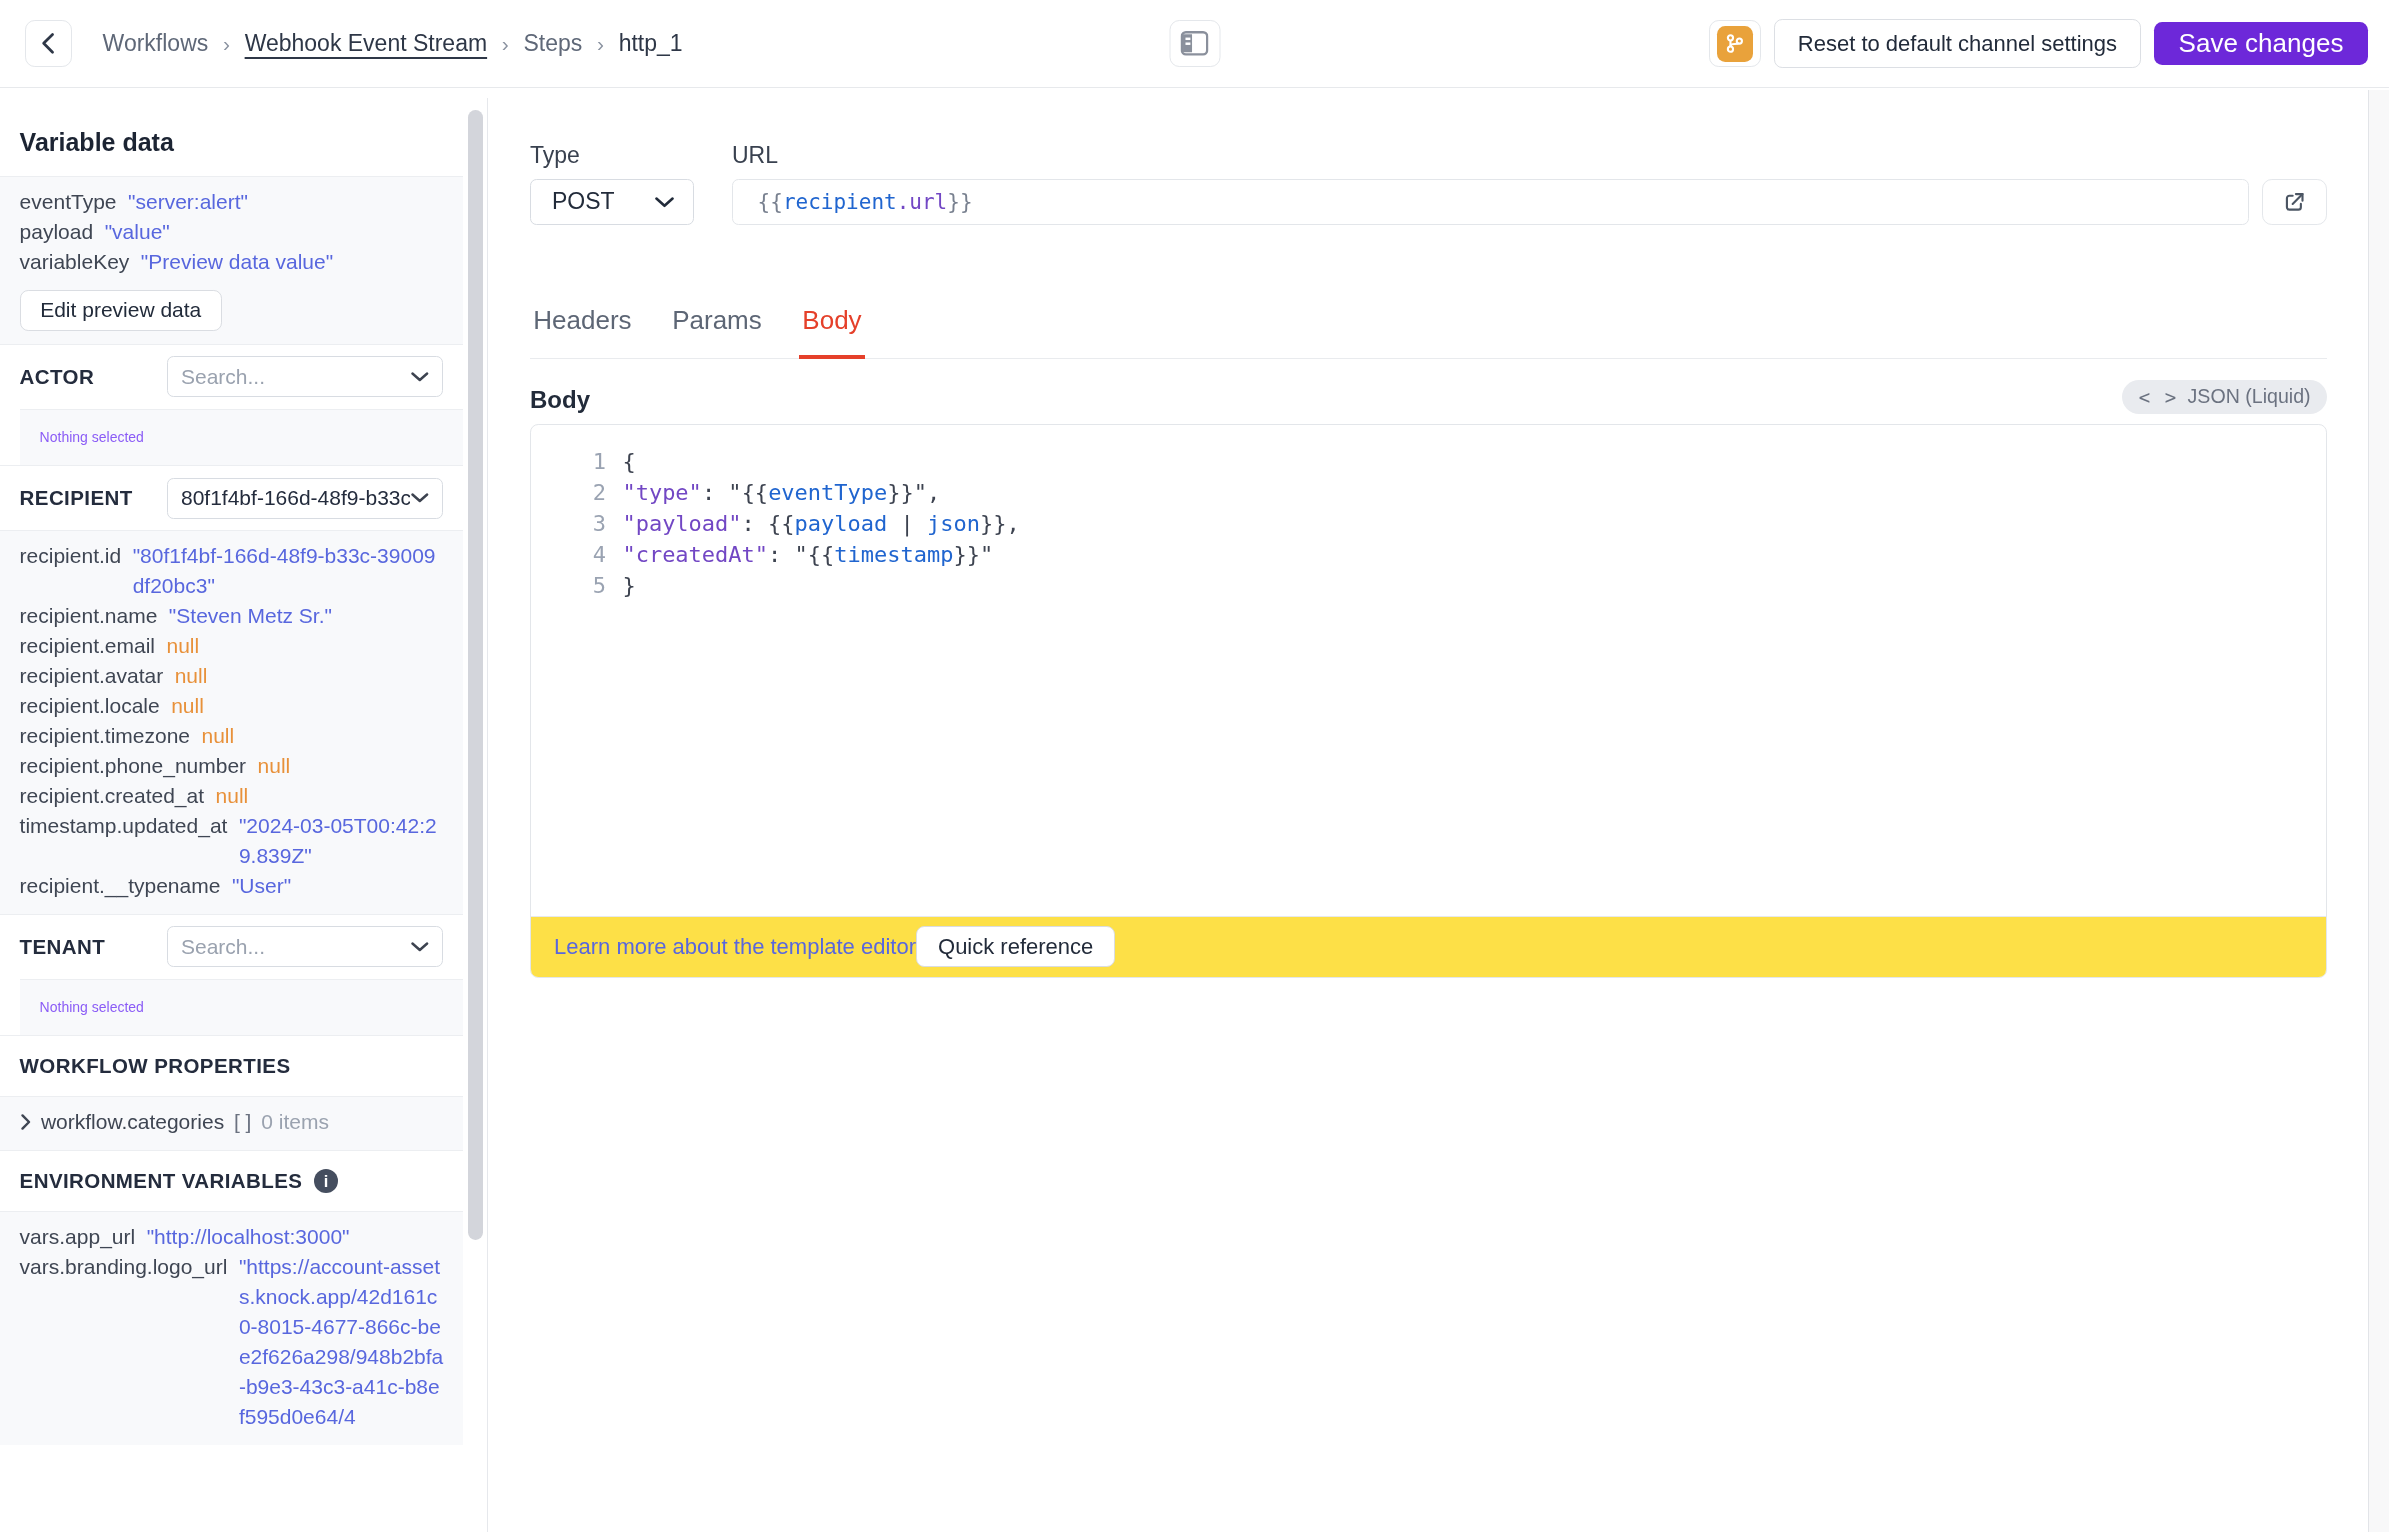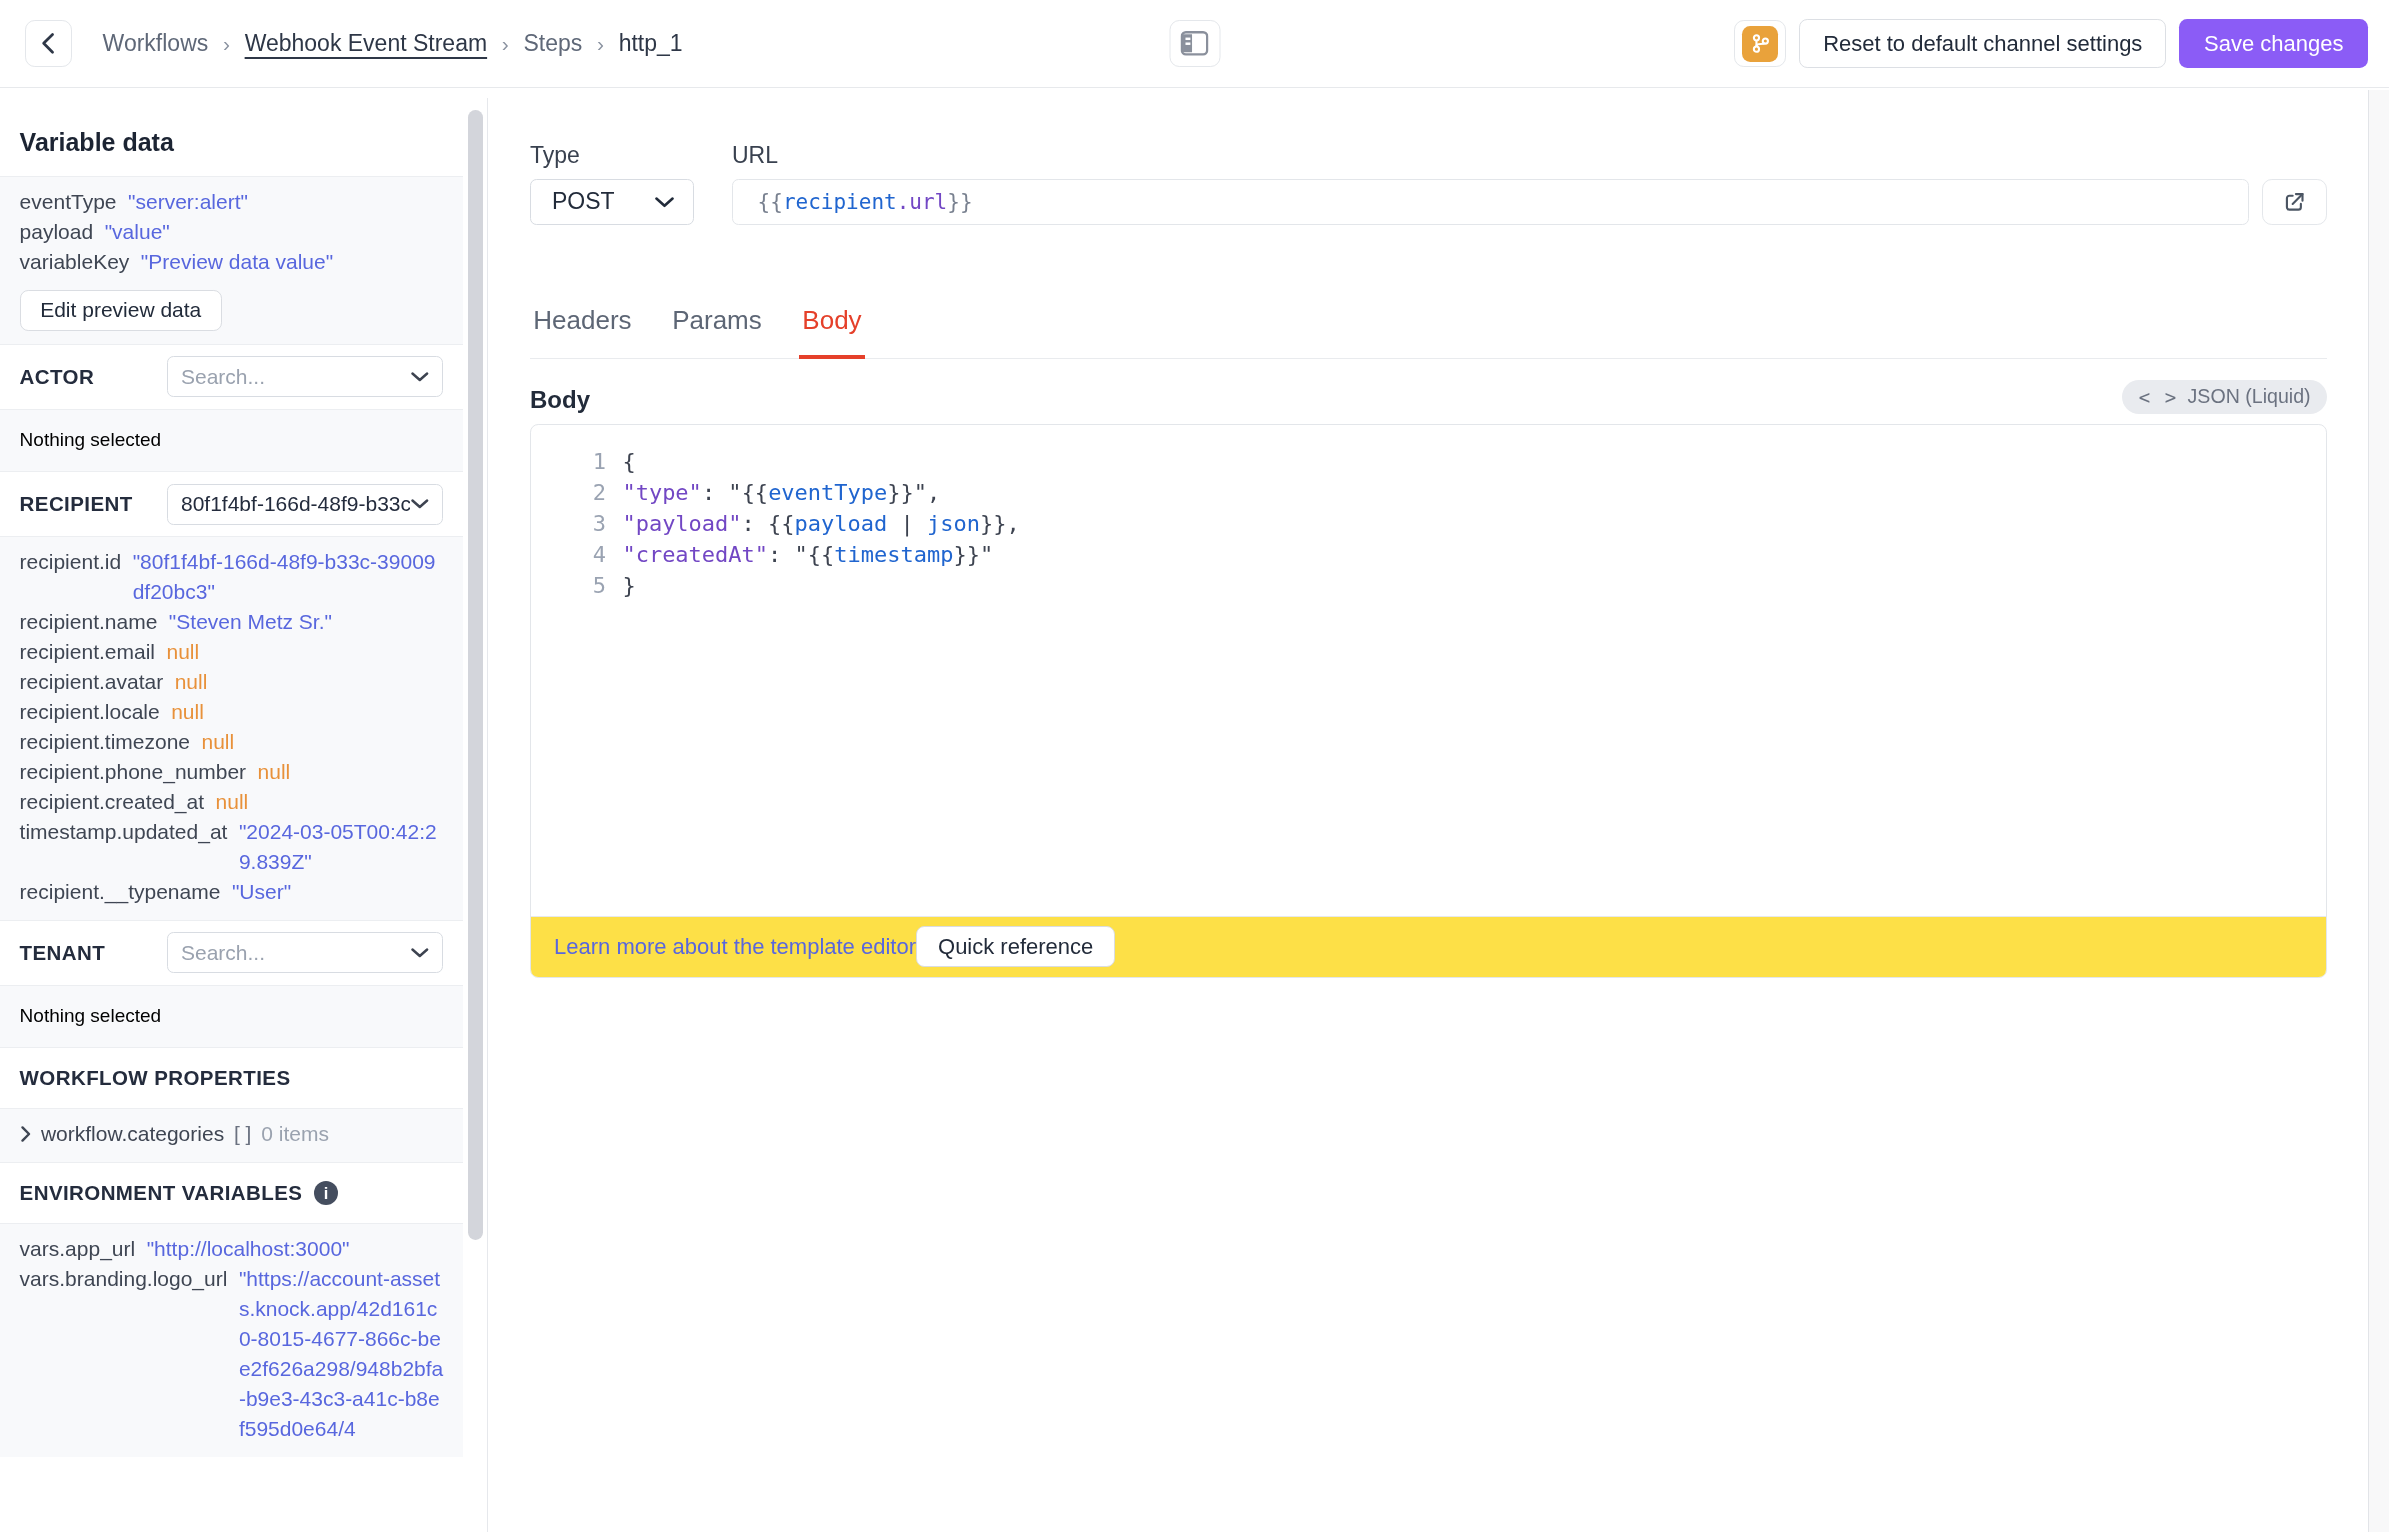--- a/index.html
+++ b/index.html
@@ -18,22 +18,22 @@
   .crumb { color:#5f6878; font-weight:500; white-space:nowrap; }
   .crumb.link { color:#2e3747; text-decoration:underline; text-underline-offset:5.7px; text-decoration-thickness:1.6px; cursor:pointer; }
   .crumb.current { color:#2e3747; }
   .crumb-sep { color:#8b93a1; font-size:21px; }
   #topbar-right { margin-left:auto; display:flex; align-items:center; gap:13px; }
   #version-btn { width:52px; }
   #version-badge { width:36px; height:36px; border-radius:8.2px; background:#e9a23b;
                    display:flex; align-items:center; justify-content:center; }
   #reset-btn { height:49px; padding:0 23px; border:1.6px solid #dcdfe4; border-radius:8.2px; background:#fff;
                font-size:22px; font-weight:500; color:#222b3a; font-family:inherit; cursor:pointer; white-space:nowrap; }
-  #save-btn { height:49px; padding:0 24.6px; border:none; border-radius:8.2px; background:#8b5cf6;
-              font-size:22px; font-weight:500; color:#ffffff; font-family:inherit; white-space:nowrap; }
+  #save-btn { height:43px; padding:0 24.6px; border:none; border-radius:8.2px; background:#6d28d9;
+              font-size:26px; font-weight:500; color:#ffffff; font-family:inherit; white-space:nowrap; }
 
   
   #sidebar { position:absolute; left:0; top:98px; width:488px; bottom:0; background:#fff;
              border-right:1.6px solid #e6e8ec; overflow:hidden; }
   #sidebar-inner { width:463px; }
   #sidebar-title { padding:29.5px 19.6px 19.6px; font-size:25px; font-weight:700; color:#1c2433; }
   .side-divider { border-top:1.6px solid #eceef1; }
   .side-row { display:flex; align-items:center; padding:11.5px 19.6px; }
   .side-label { font-size:20.5px; font-weight:700; color:#242c3d; letter-spacing:.02em; min-width:131px; }
   .select { flex:1; margin-left:16.4px; height:41px; border:1.6px solid #d8dce2; border-radius:6.5px; background:#fff;
@@ -42,21 +42,21 @@
   .select .placeholder { color:#9aa2af; }
   .gray-section { background:#f8f9fb; padding:9.8px 19.6px 13px; }
   .kv { display:grid; grid-template-columns:auto 1fr; column-gap:11.5px; font-size:21px; line-height:30px;
         align-items:start; }
   .kv .k { color:#3f4653; white-space:nowrap; }
   .kv .v { word-break:break-all; }
   .v.string { color:#5867de; }
   .v.null { color:#e8913a; }
   #edit-preview-btn { margin-top:13px; height:41px; padding:0 19.6px; background:#fff; border:1.6px solid #dadde2;
                       border-radius:8.2px; font-size:21px; font-weight:500; color:#222b3a; font-family:inherit; cursor:pointer; }
-  .empty-section { background:#f8f9fb; padding:19.6px 19.6px; font-size:19px; color:#000000; }
+  .empty-section { background:#f8f9fb; padding:19.6px 19.6px; font-size:14px; color:#8b5cf6;margin-left:20px; }
   .side-heading { display:flex; align-items:center; gap:11.5px; padding:18px 19.6px; font-size:20.5px; font-weight:700;
                   color:#242c3d; letter-spacing:.02em; }
   #info-icon { width:24.6px; height:24.6px; border-radius:50%; background:#454e5f; color:#fff; display:flex;
                align-items:center; justify-content:center; font-size:16.4px; font-weight:700; font-style:normal; }
   .catrow { display:flex; align-items:center; gap:9.8px; font-size:21px; line-height:30px; cursor:pointer; }
   .catrow .k { color:#3f4653; }
   .catrow .bracket { color:#6b7280; }
   .catrow .count { color:#9aa2af; }
   #sidebar-scrollbar { position:absolute; left:468px; top:11.5px; width:14.7px; height:1130px; border-radius:7.4px;
                        background:#d3d5db; }

